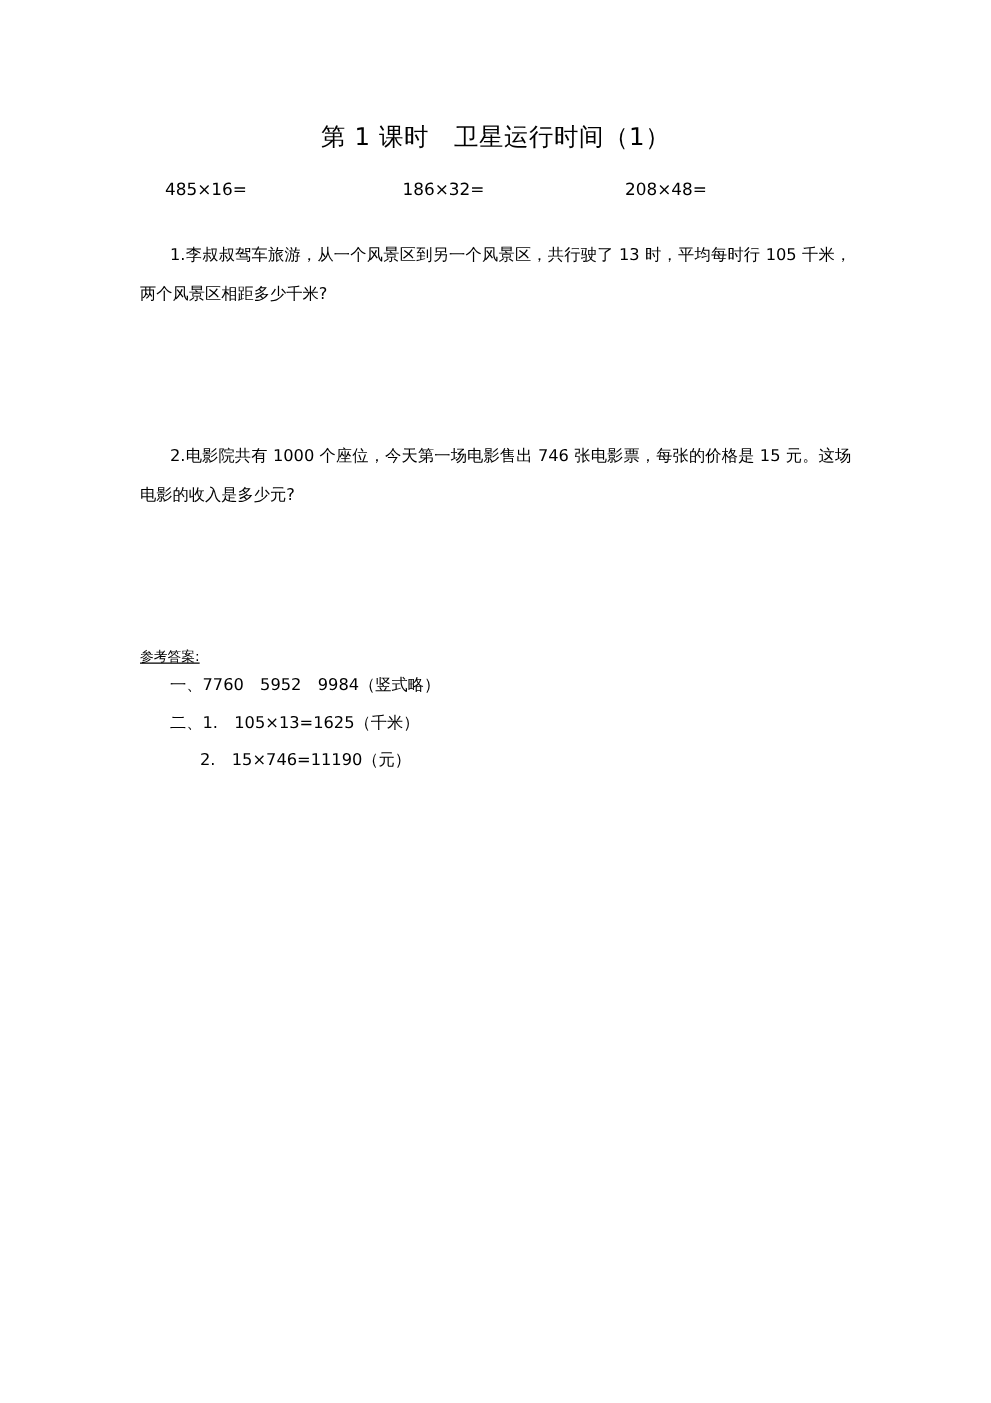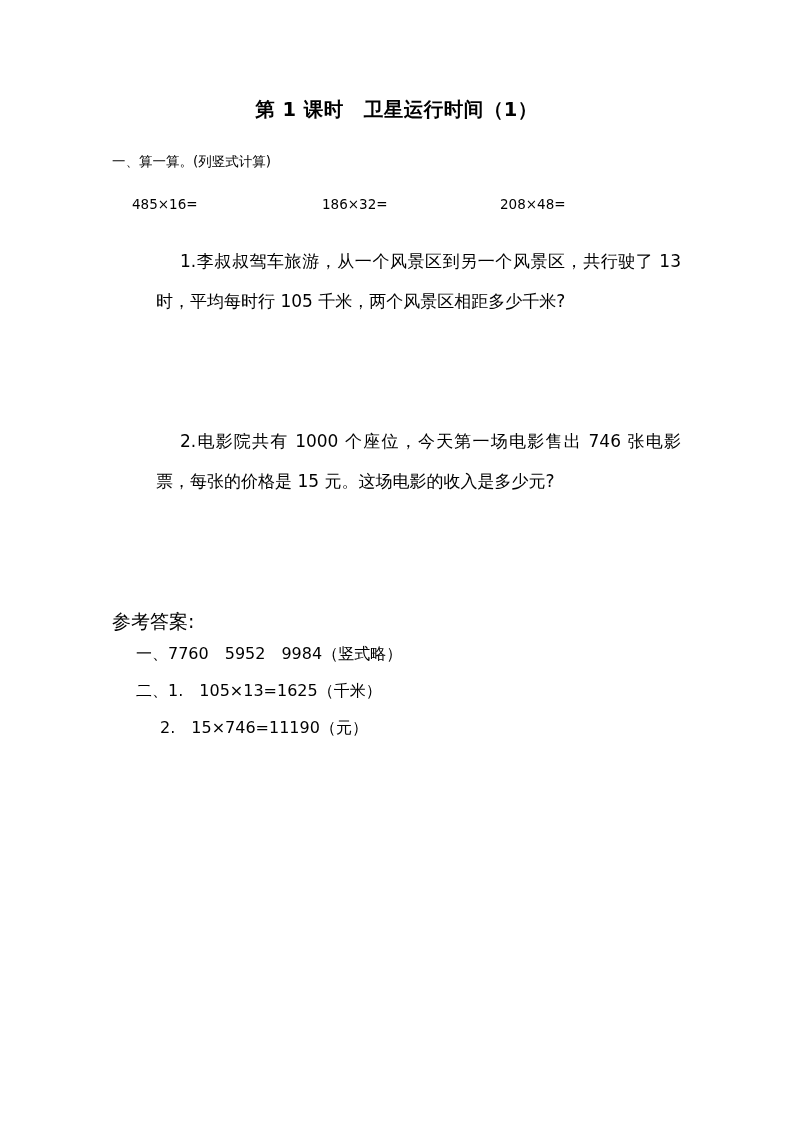--- a/index.html
+++ b/index.html
@@ -19,21 +19,21 @@
     position: relative;
     width: 793px;
     height: 1122px;
     box-sizing: border-box;
     padding: 0 112px;
   }
   .doc-title {
     margin-top: 98px;
     text-align: center;
     font-size: 19.5px;
-    font-weight: bold;
+    font-weight: normal;
     letter-spacing: 0.5px;
     line-height: 1.2;
   }
   .section-heading {
     font-size: 13.5px;
     line-height: 1.6;
     margin-top: 30px;
   }
   .section-heading.sec2 {
     margin-top: 86px;
@@ -46,54 +46,53 @@
   }
   .expr {
     position: absolute;
     white-space: nowrap;
   }
   .expr.e0 { left: 20px; }
   .expr.e1 { left: 210px; }
   .expr.e2 { left: 388px; }
 
   .problem {
-    font-size: 17px;
+    font-size: 13px;
     line-height: 2.35;
     text-align: justify;
     text-justify: inter-ideograph;
     margin-top: 26px;
     text-indent: 24px;
-    margin-left: 44px;
   }
   .problem.p2 {
     margin-top: 100px;
   }
 
   .answers-label {
-    font-size: 19px;
+    font-size: 11px;
     margin-top: 104px;
     line-height: 1.6;
+    text-decoration: underline;
   }
   .answer-line {
-    font-size: 16px;
+    font-size: 13px;
     line-height: 2.3;
     text-indent: 24px;
   }
   .answer-line.indent2 {
     text-indent: 48px;
   }
 </style>
 </head>
 <body>
 
 <div class="page">
 
   <div class="doc-title">第 1 课时　卫星运行时间（1）</div>
 
-  <div class="section-heading sec1">一、算一算。(列竖式计算)</div>
 
   <div class="expr-row">
     <span class="expr e0">485×16=</span>
     <span class="expr e1">186×32=</span>
     <span class="expr e2">208×48=</span>
   </div>
 
 
   <div class="problem p1">1.李叔叔驾车旅游，从一个风景区到另一个风景区，共行驶了 13 时，平均每时行 105 千米，两个风景区相距多少千米?</div>
 

